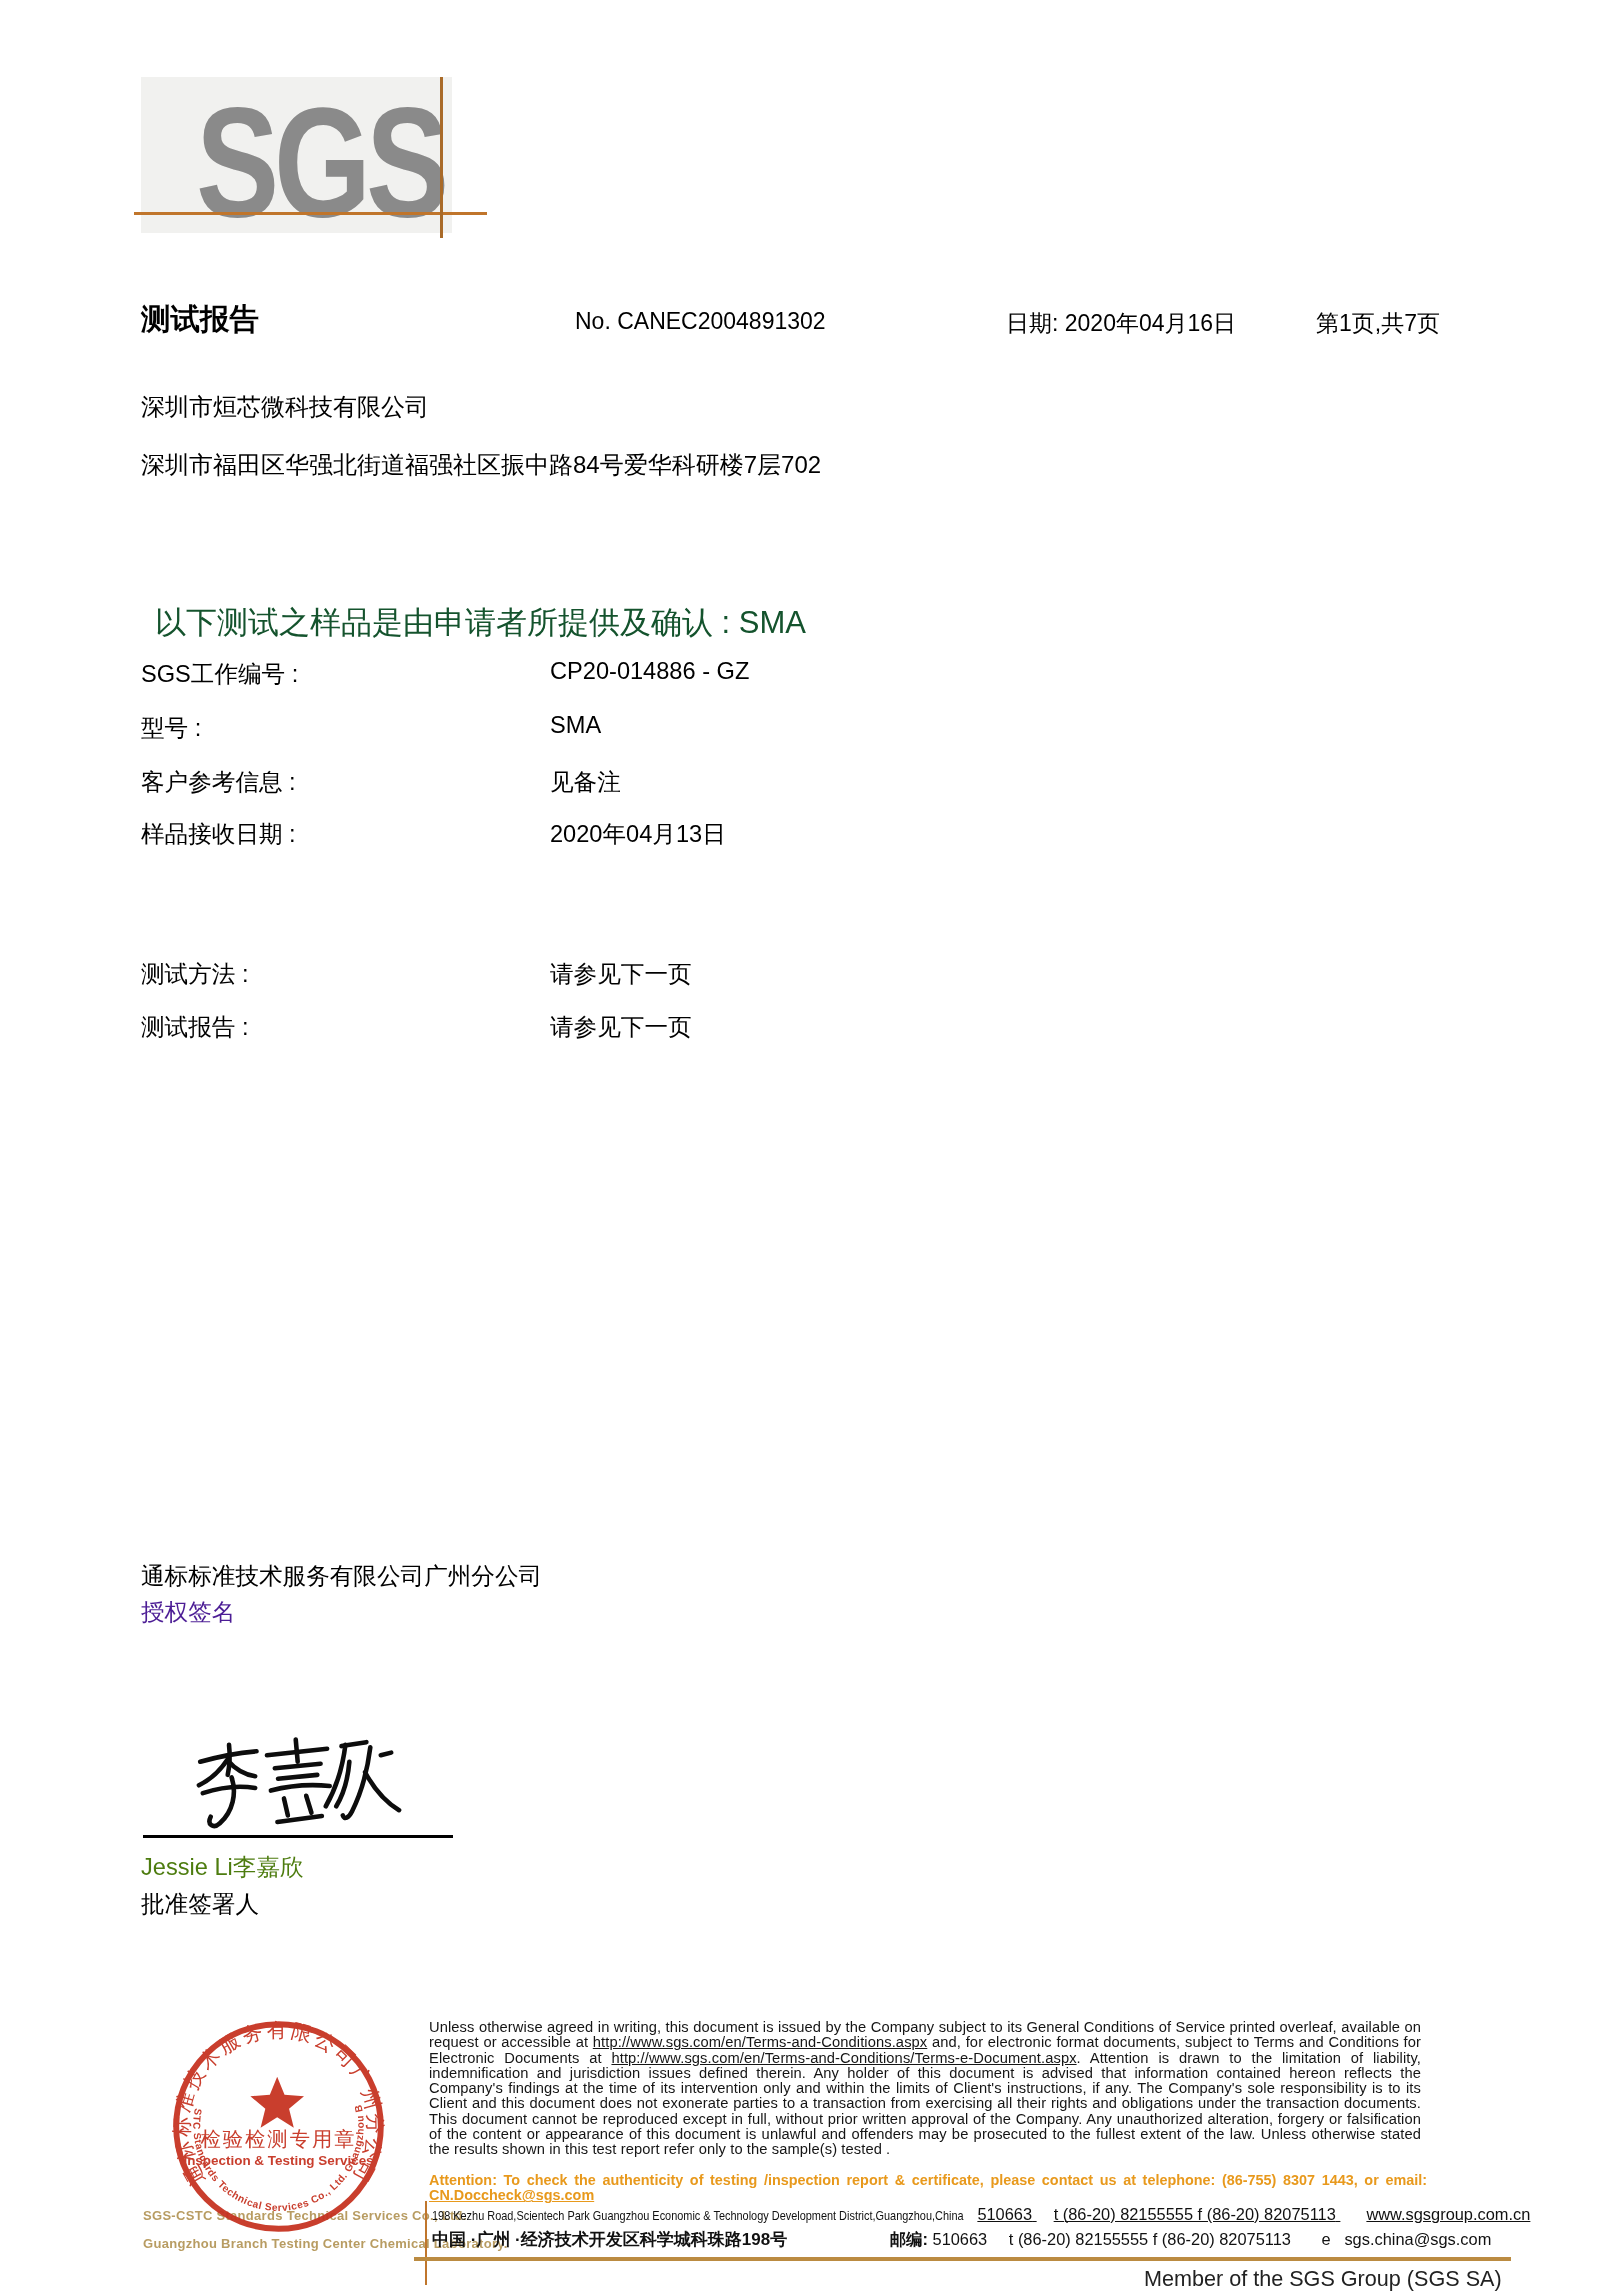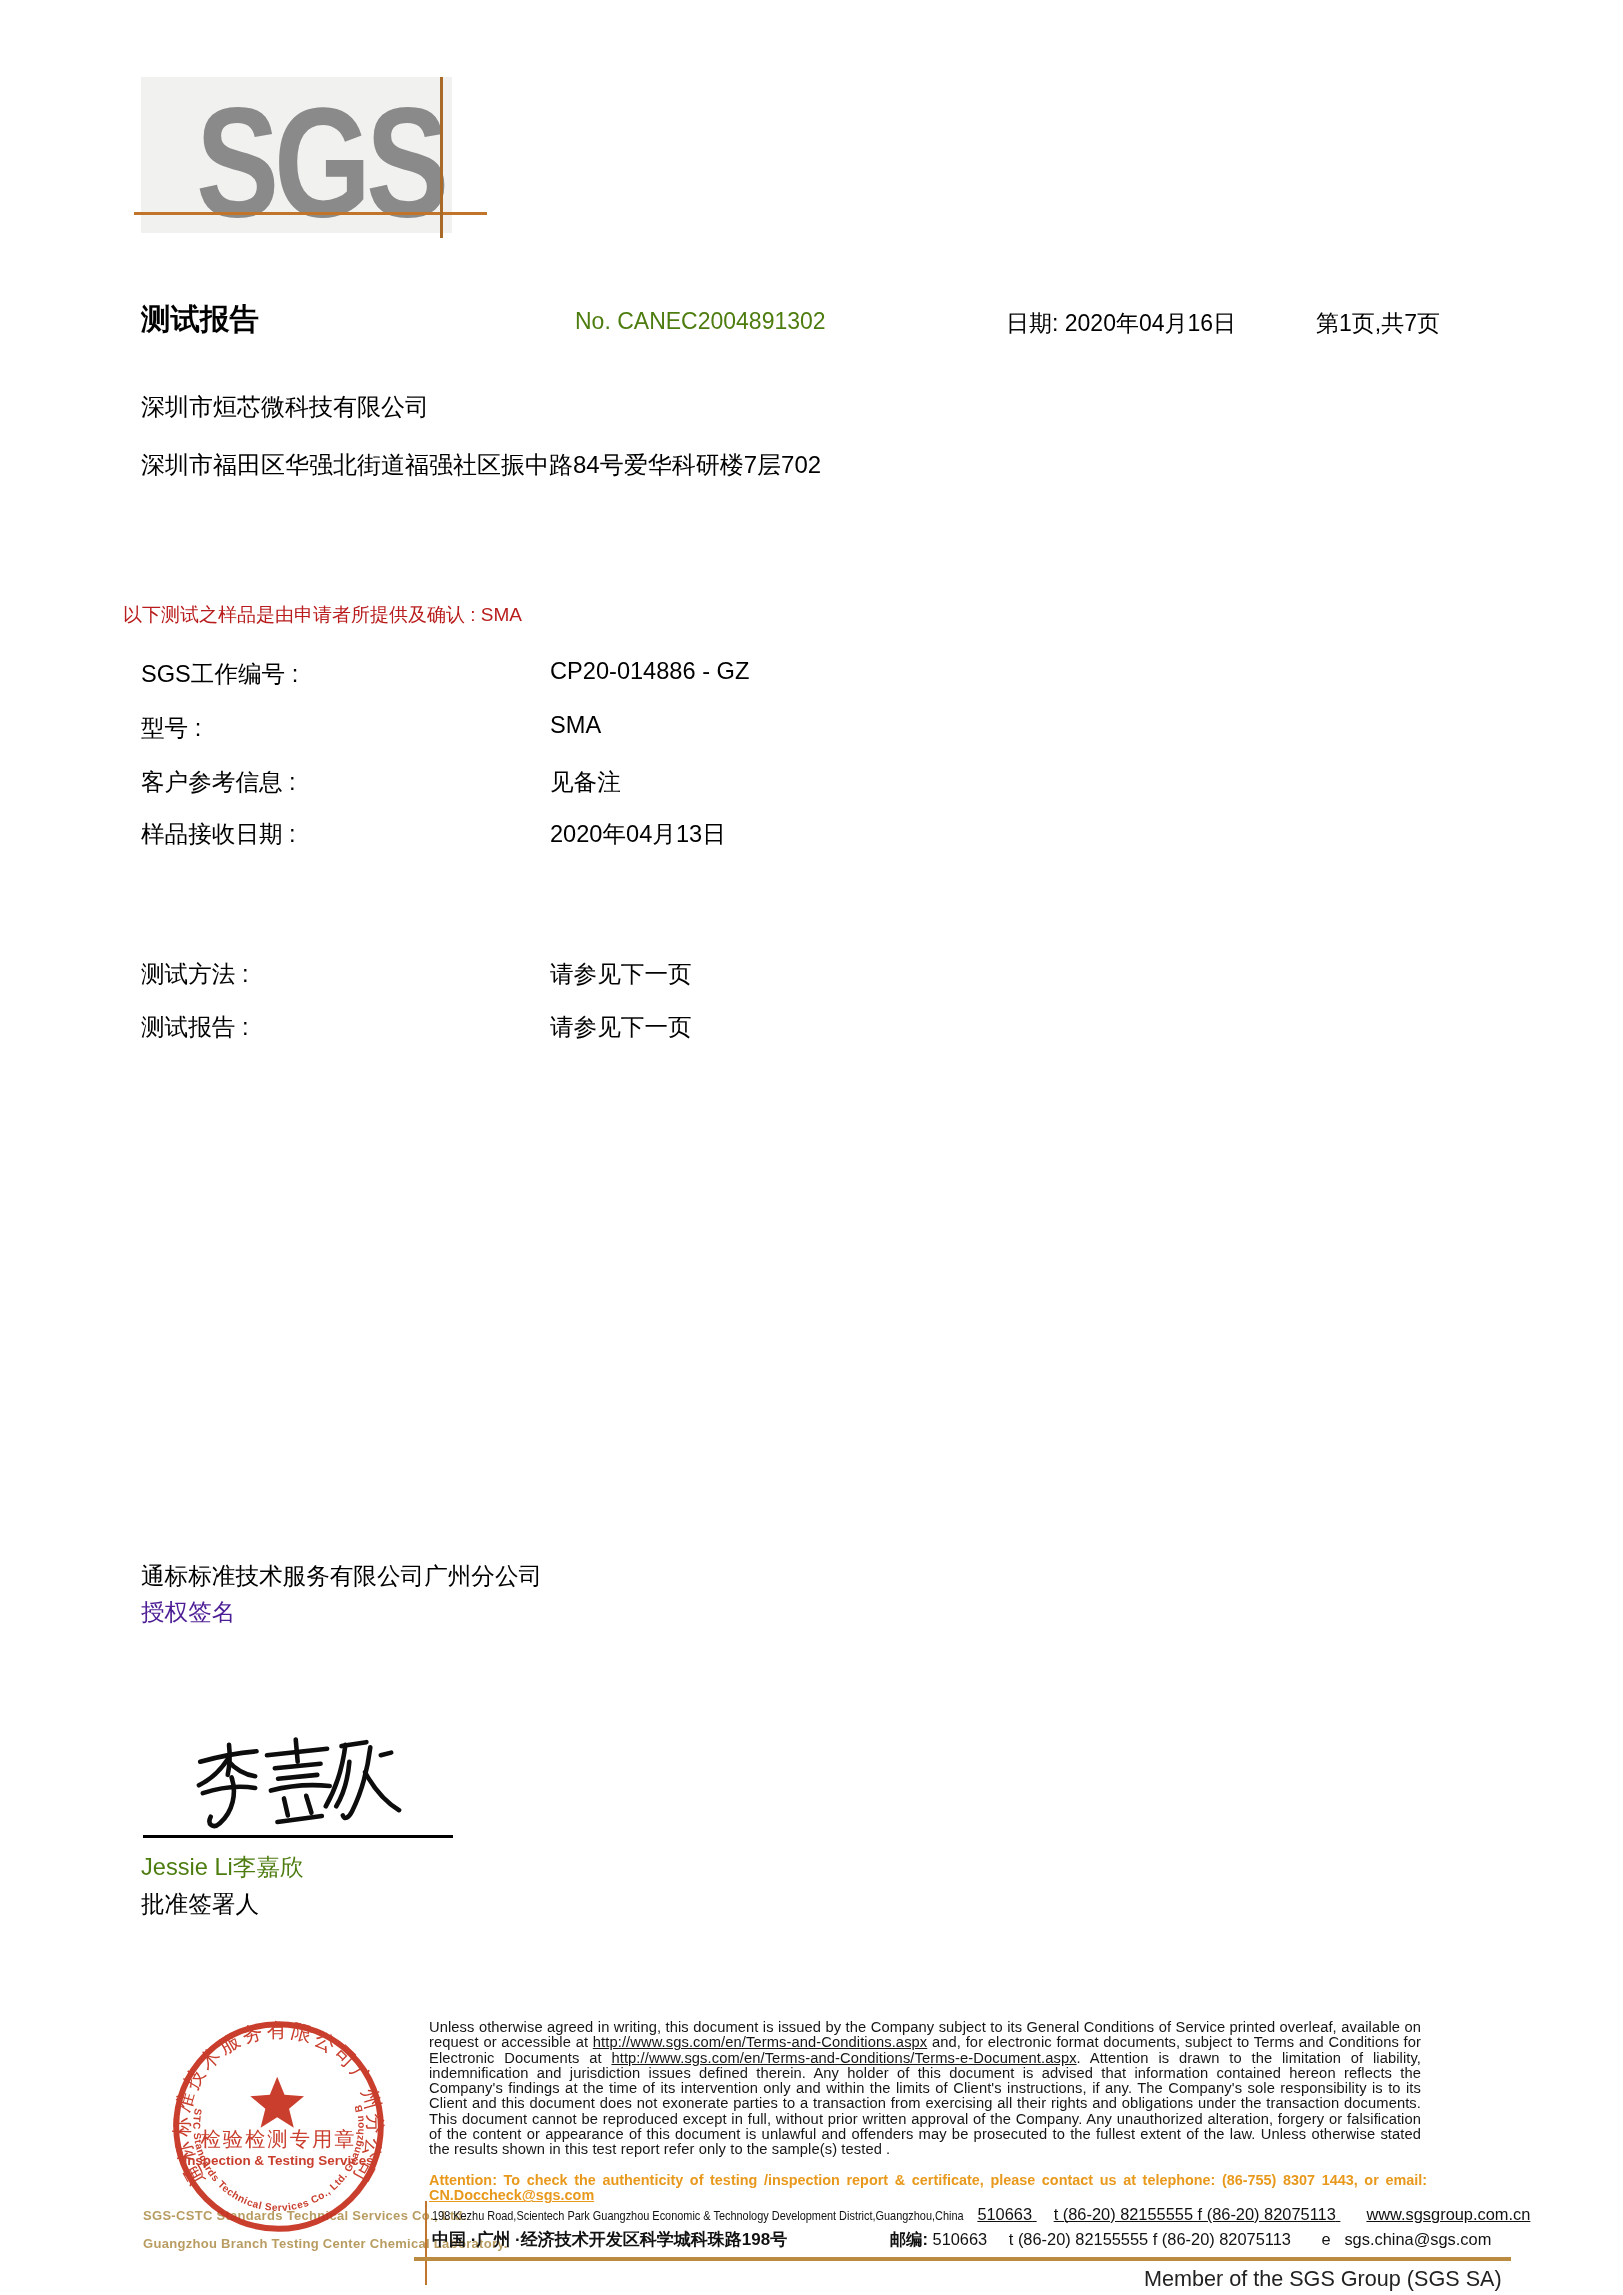--- a/index.html
+++ b/index.html
@@ -19,30 +19,30 @@
     position:absolute;left:196px;top:84px;
     font-size:156px;line-height:156px;font-weight:bold;
     color:#8a8a8a;letter-spacing:-6.5px;
     transform:scaleX(0.80);transform-origin:0 0;
   }
   .logo-hline{position:absolute;left:134px;top:212px;width:353px;height:3.3px;background:#c0752b;}
   .logo-vline{position:absolute;left:440px;top:77px;width:2.6px;height:161px;background:#a96a28;}
 
   
   .doc-title{left:141px;top:300px;font-size:29.5px;font-weight:bold;color:#000;}
-  .doc-no{left:575px;top:308px;font-size:23px;color:#4d7c0f;}
+  .doc-no{left:575px;top:308px;font-size:23px;color:#000000;}
   .doc-date{left:1006px;top:308px;font-size:23px;color:#000;}
   .doc-pages{left:1316px;top:308px;font-size:23px;color:#000;}
 
   
   .app-name{left:141px;top:391px;font-size:24px;color:#000;}
   .app-addr{left:141px;top:449px;font-size:24px;color:#000;}
 
   
-  .statement{left:123px;top:602px;font-size:19px;color:#b91c1c;}
+  .statement{left:155px;top:602px;font-size:31px;color:#14532d;}
   .frow{position:absolute;left:141px;font-size:23.6px;color:#000;white-space:nowrap;width:1309px;}
   .frow .val{position:absolute;left:409px;white-space:nowrap;}
 
   
   .so-company{left:141px;top:1560px;font-size:23.6px;color:#000;}
   .so-auth{left:141px;top:1596px;font-size:23.6px;color:#4c1d95;}
   .sig-svg{position:absolute;left:191px;top:1733px;}
   .sig-rule{position:absolute;left:143px;top:1835px;width:310px;height:3.3px;background:#000;}
   .signer{left:141px;top:1851px;font-size:23.6px;color:#4d7c0f;}
   .signer-title{left:141px;top:1888px;font-size:23.6px;color:#000;}

